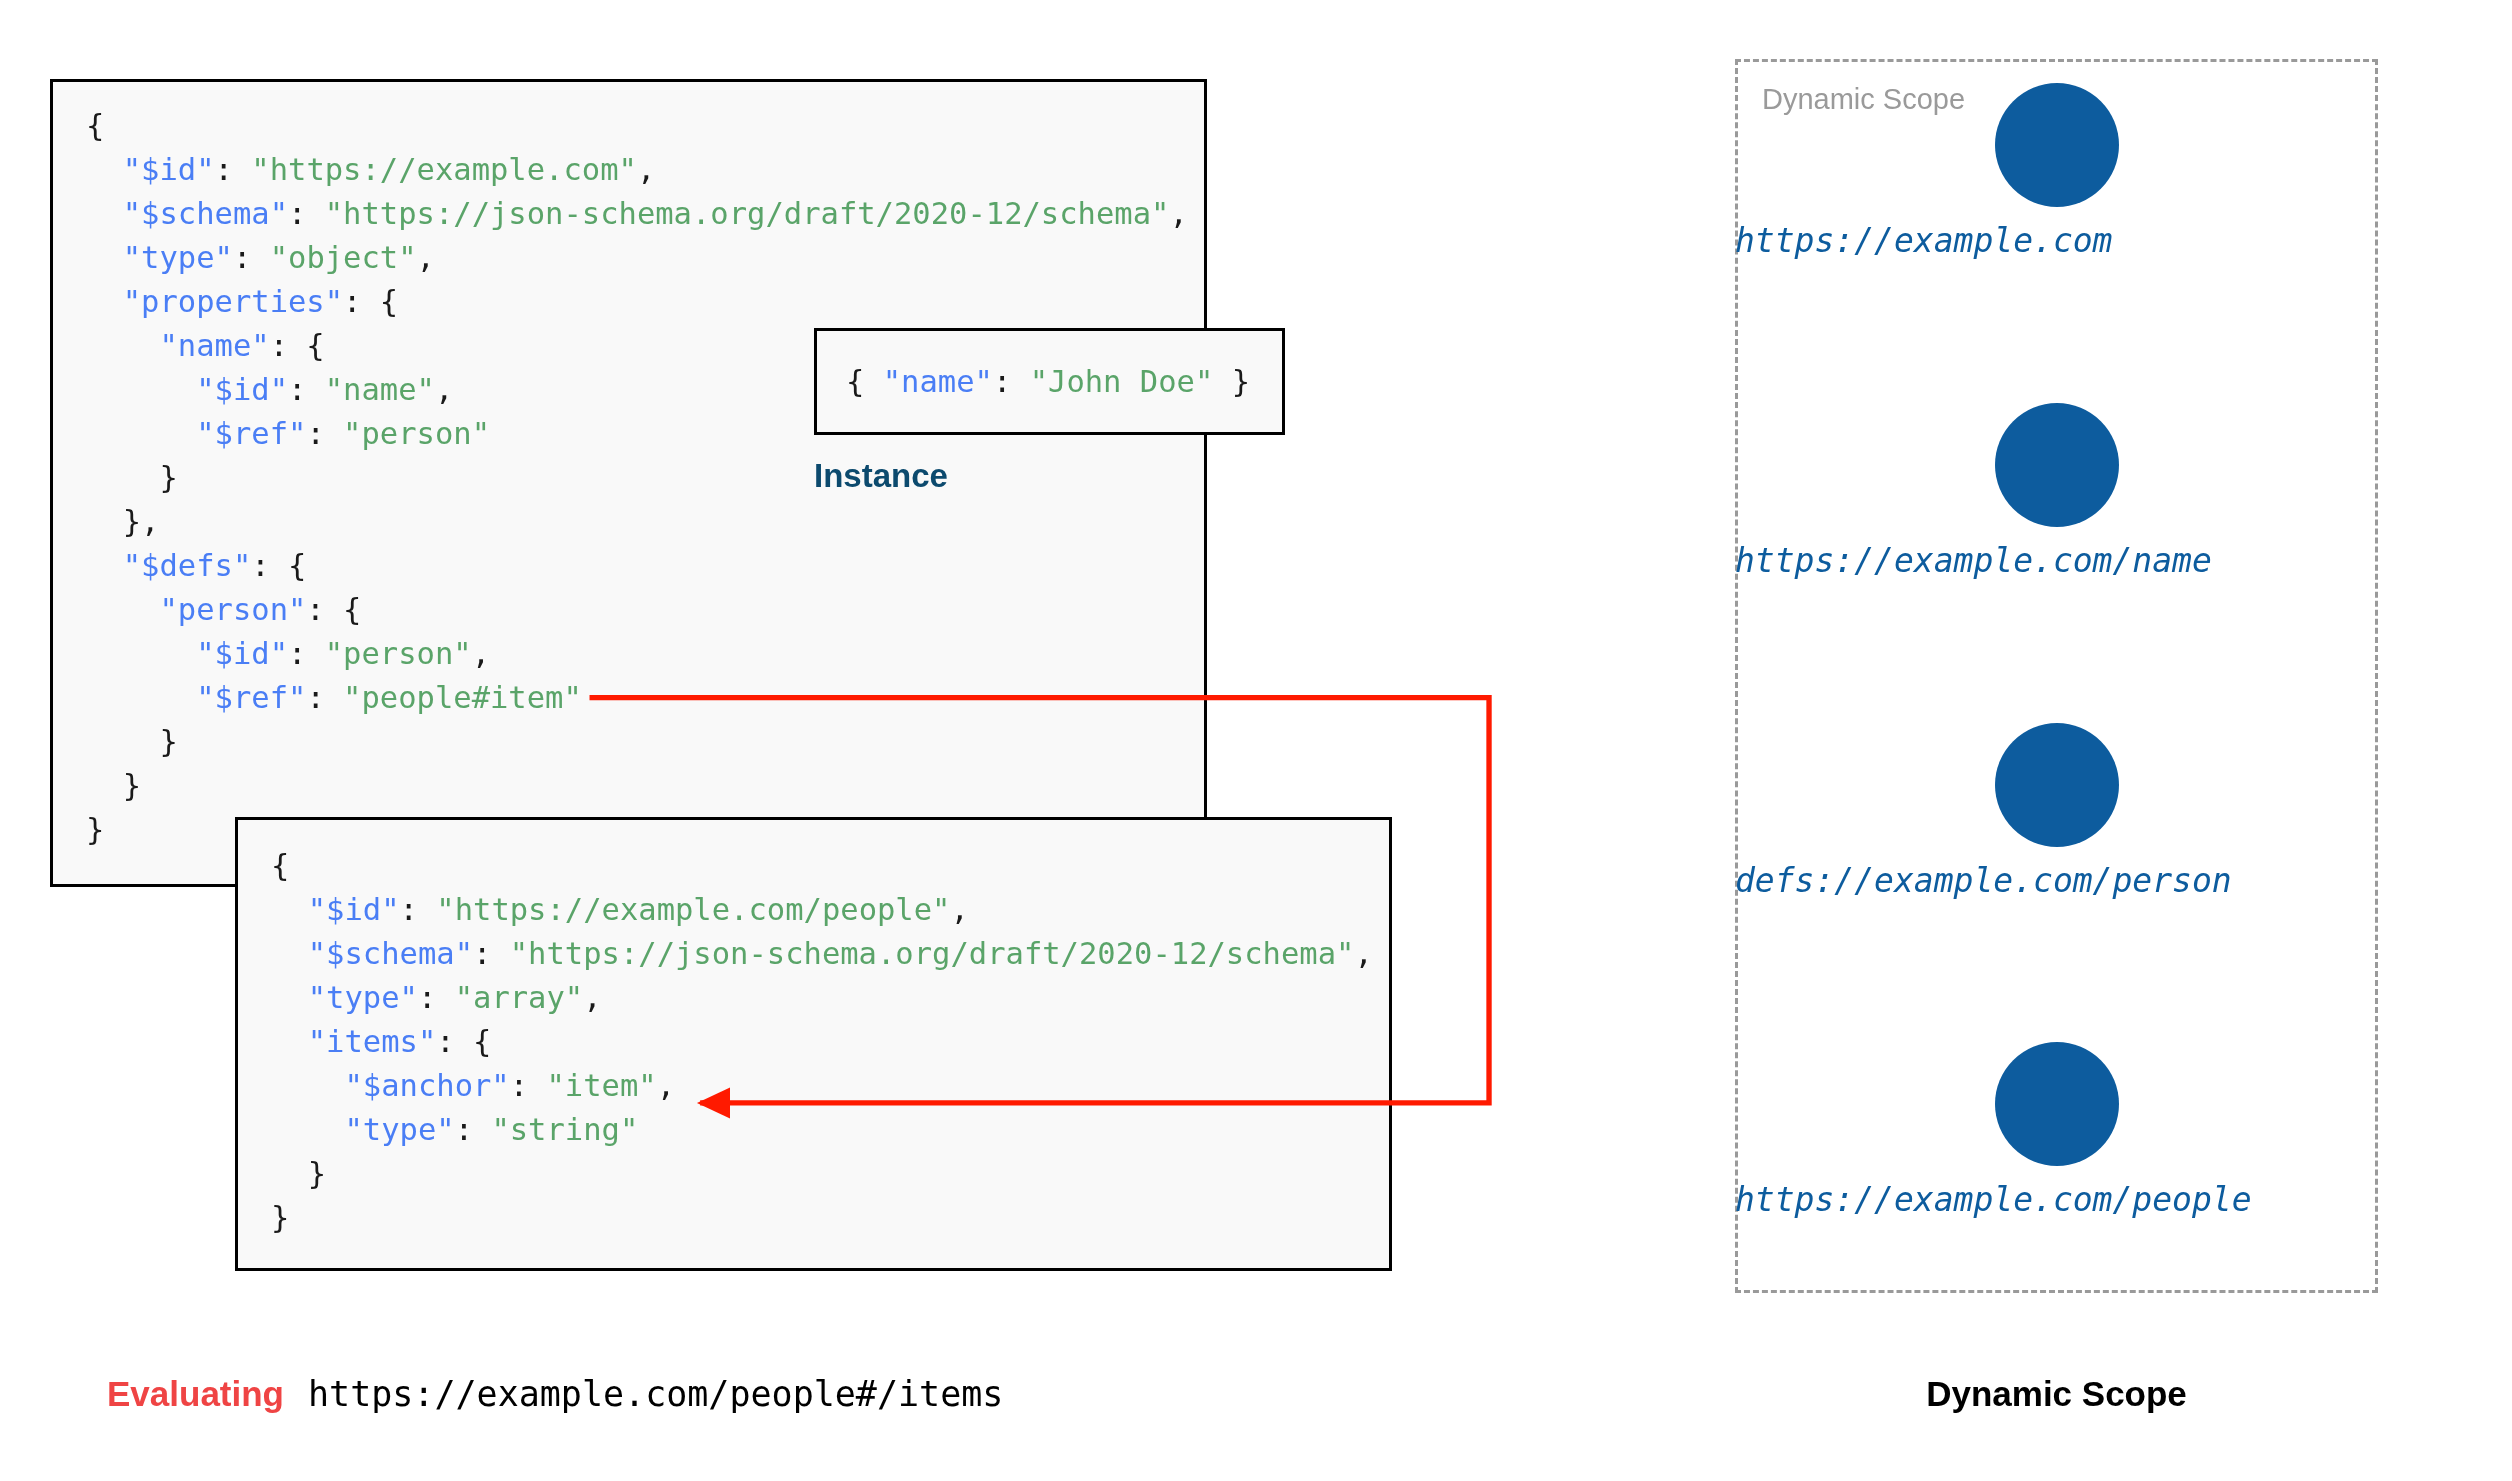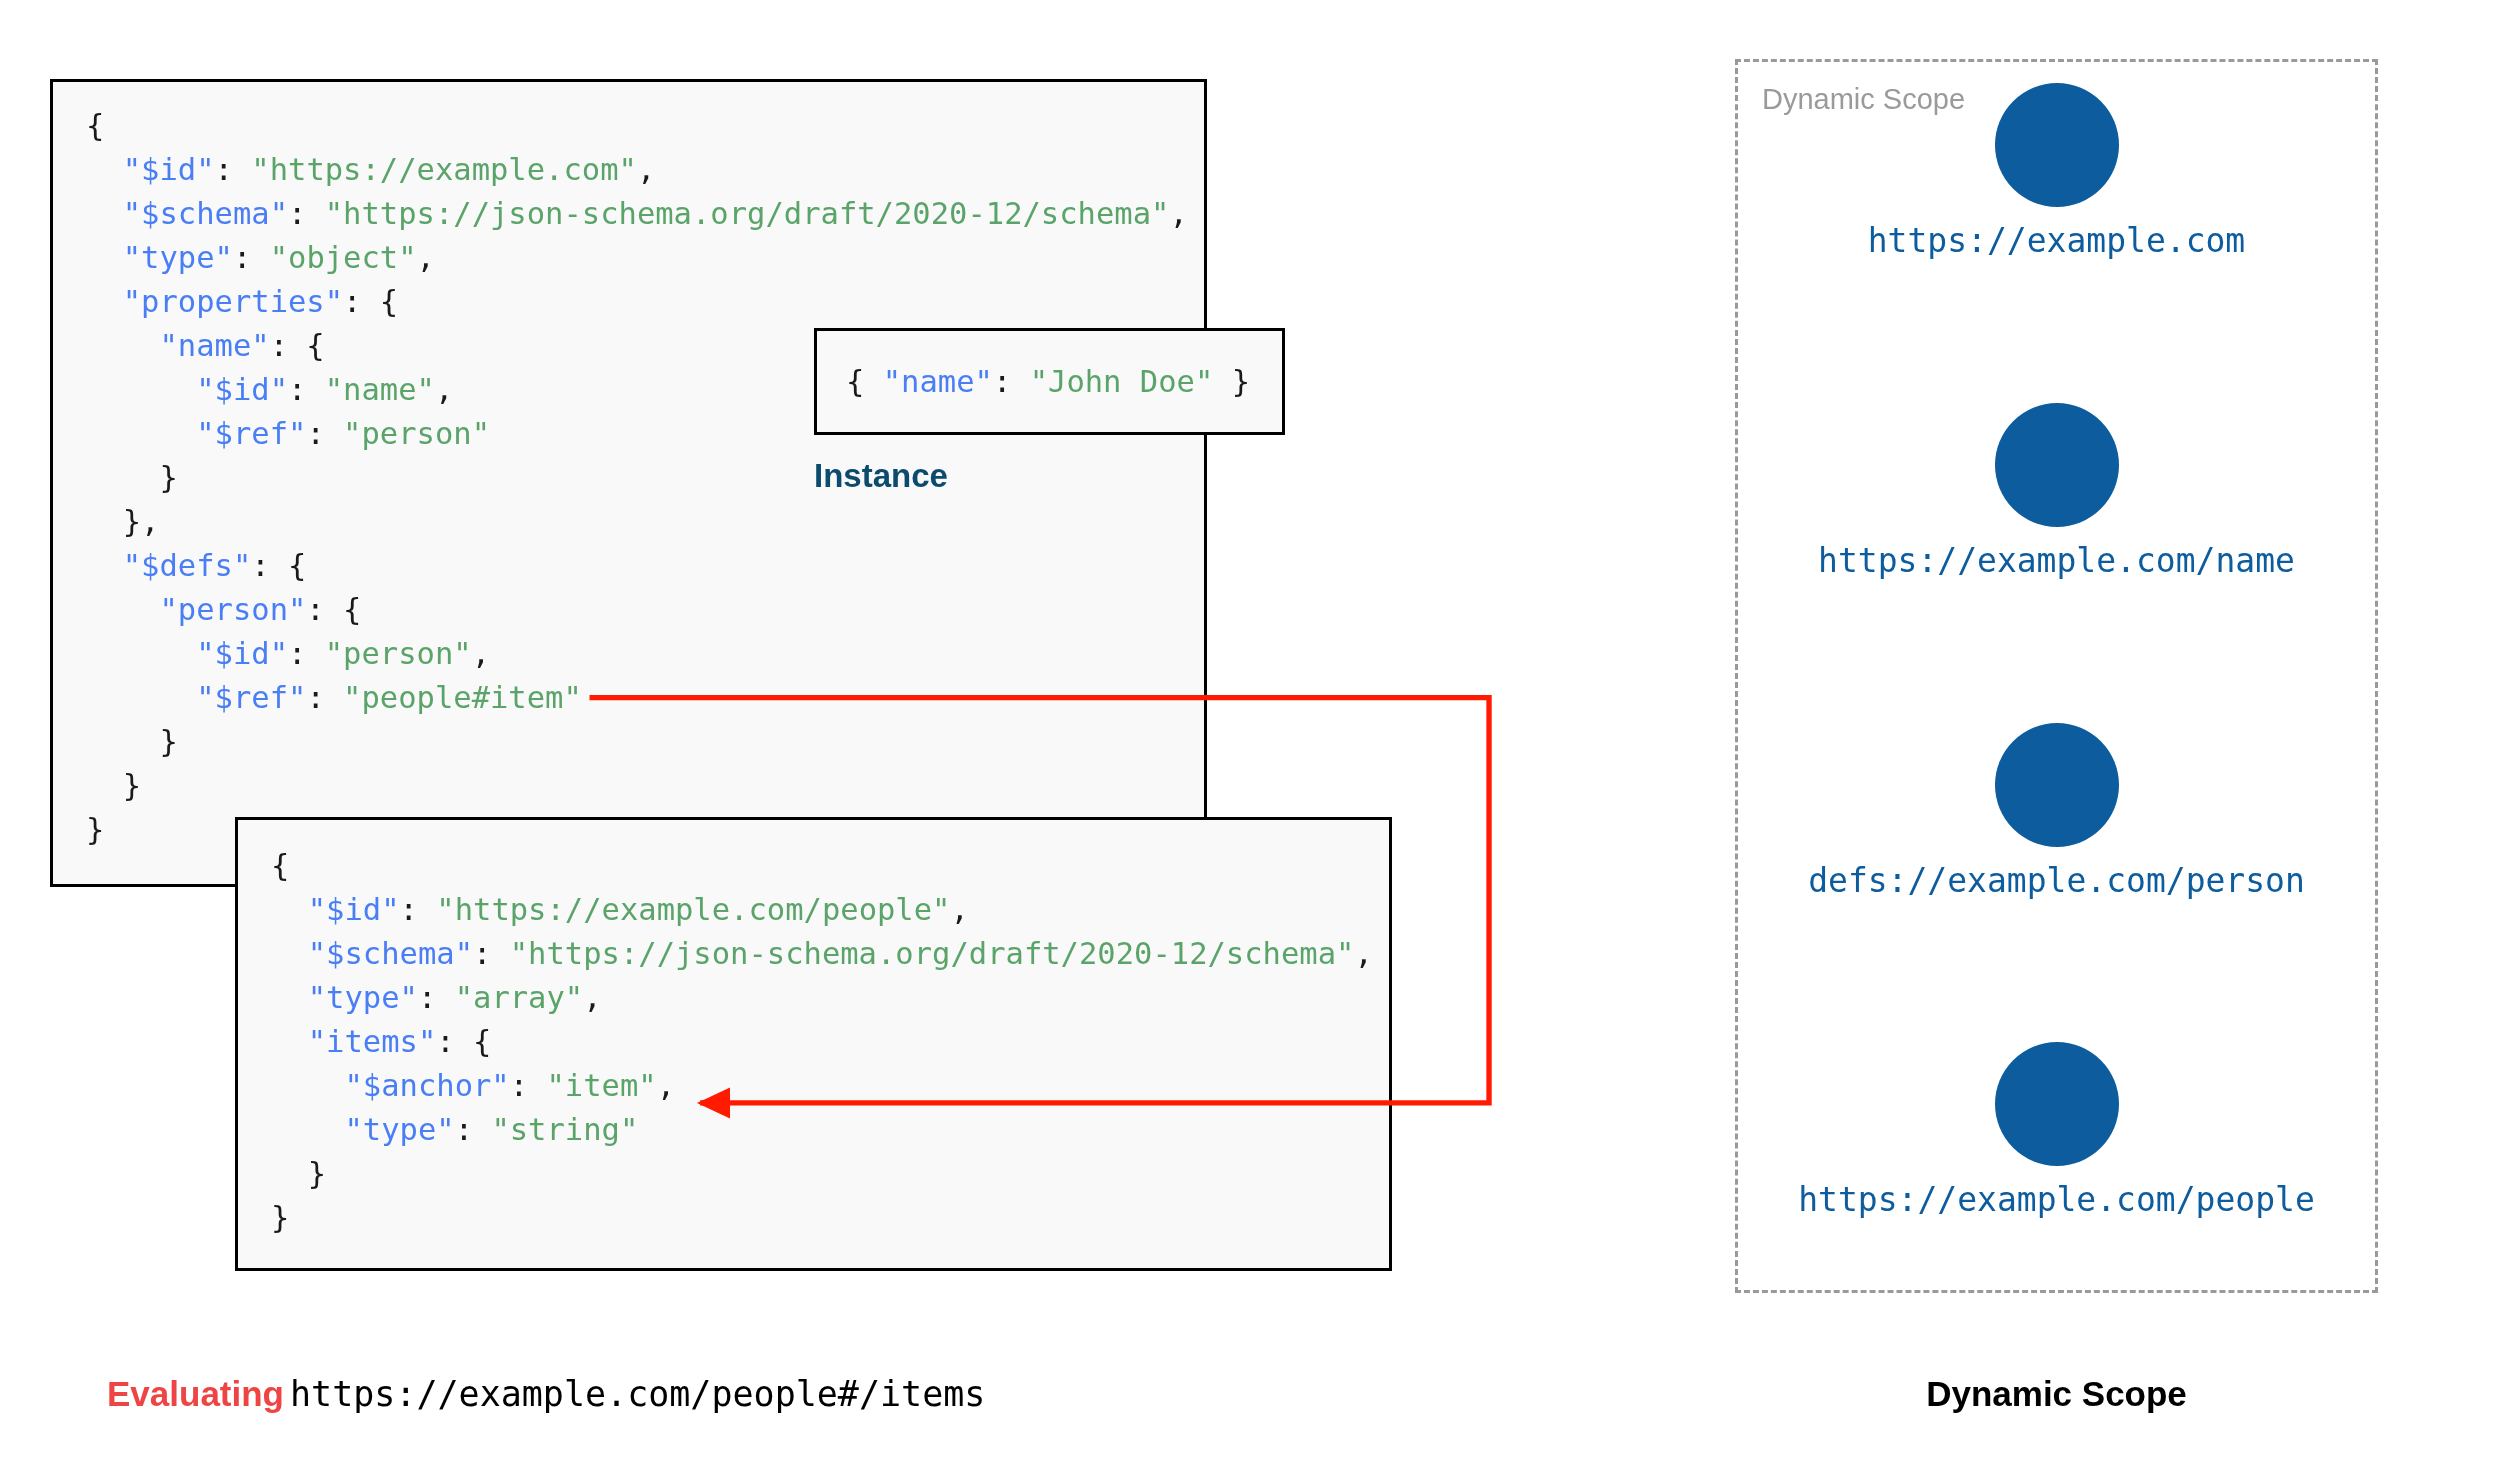--- a/index.html
+++ b/index.html
@@ -115,21 +115,22 @@
     top: 83px;
     font-family: "Liberation Sans", sans-serif;
     font-size: 29px;
     color: #9a9a9a;
   }
 
   .scope-node {
     position: absolute;
     left: 1735px;
     width: 643px;
-    text-align: center;
+    text-align: left;
+    font-style: italic;
   }
   .scope-dot {
     width: 124px;
     height: 124px;
     border-radius: 50%;
     background: #0d5c9e;
     margin: 0 auto;
   }
   .scope-label {
     margin-top: 14px;
@@ -158,21 +159,21 @@
     font-weight: bold;
     font-size: 35px;
     color: #ef4444;
     vertical-align: baseline;
   }
   #eval-caption .cap-mono {
     font-family: "DejaVu Sans Mono", monospace;
     font-size: 35px;
     color: #000000;
     vertical-align: baseline;
-    margin-left: 6px;
+    margin-left: 24px;
   }
   #scope-caption {
     position: absolute;
     left: 1735px;
     top: 1374px;
     width: 643px;
     text-align: center;
     font-family: "Liberation Sans", sans-serif;
     font-weight: bold;
     font-size: 35px;

